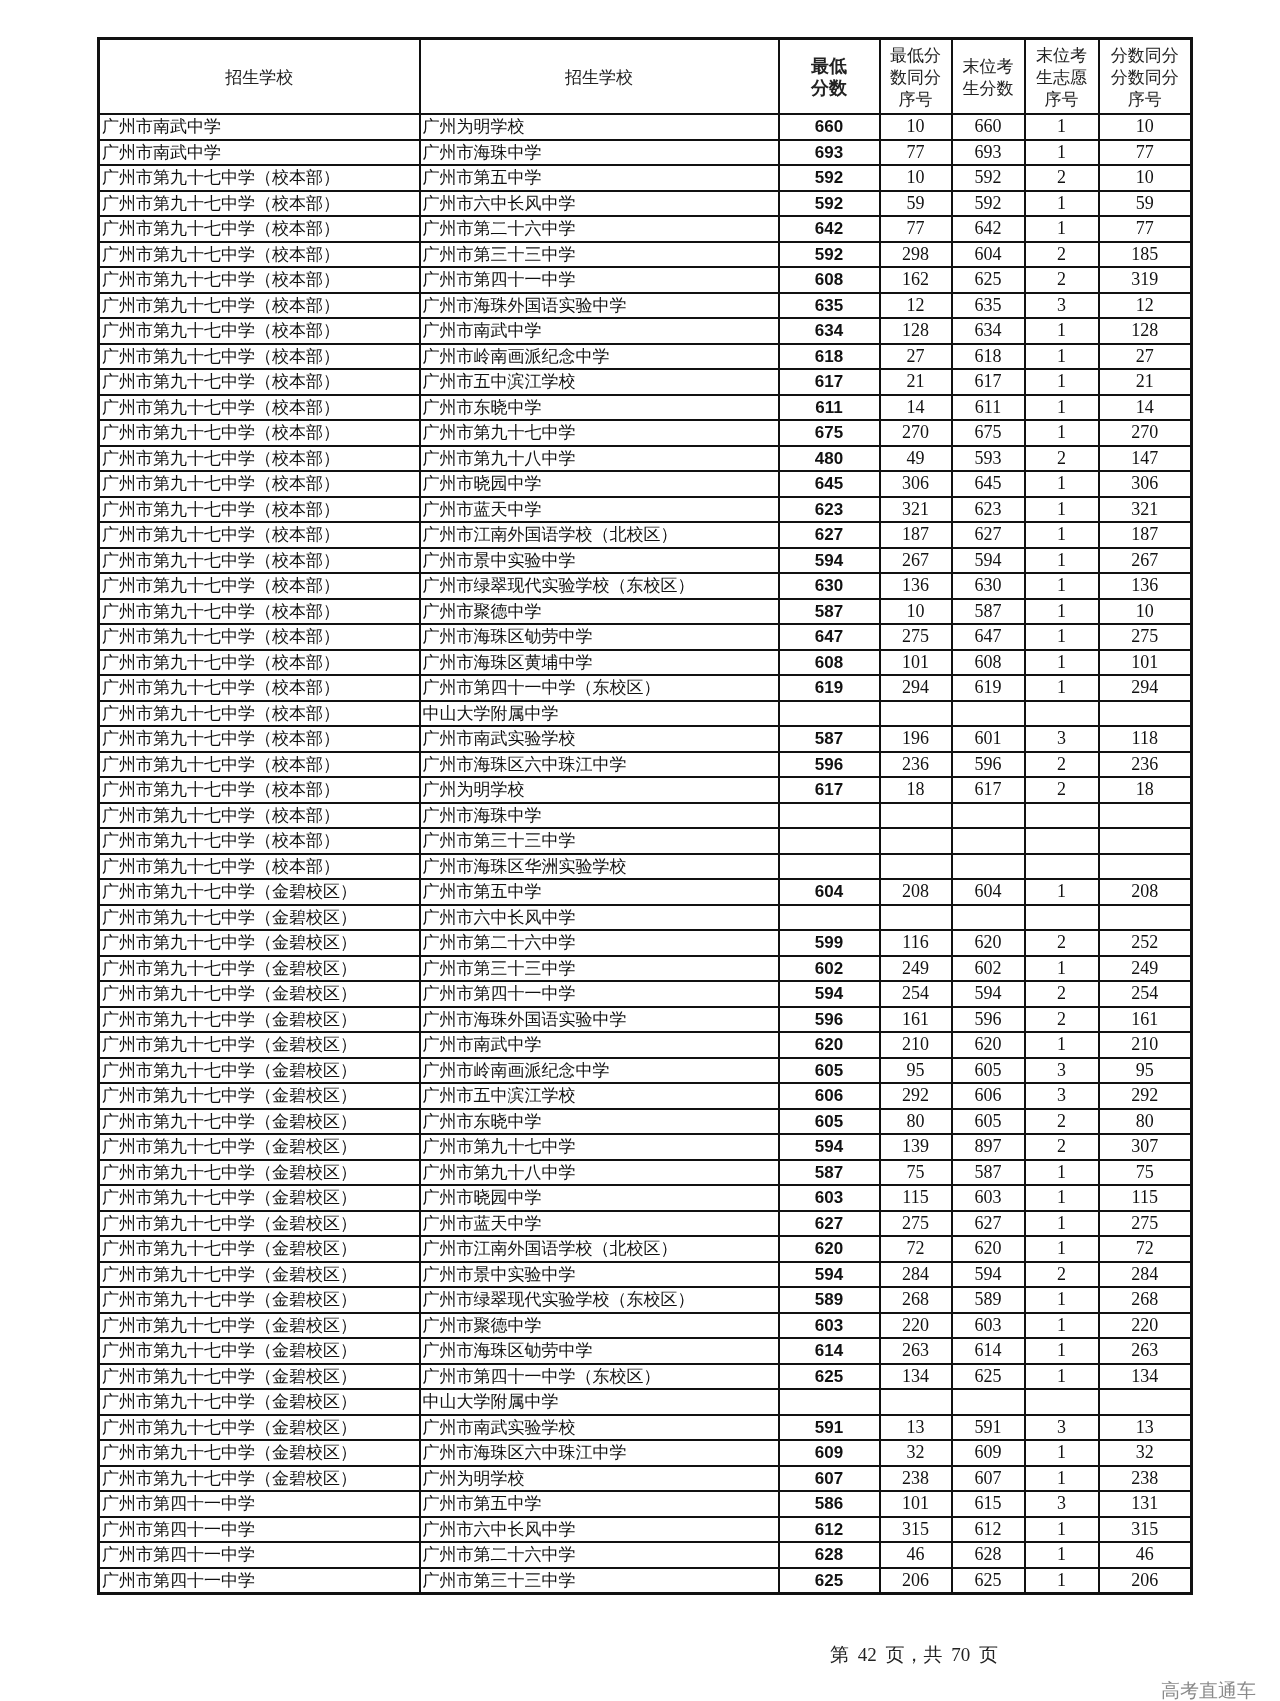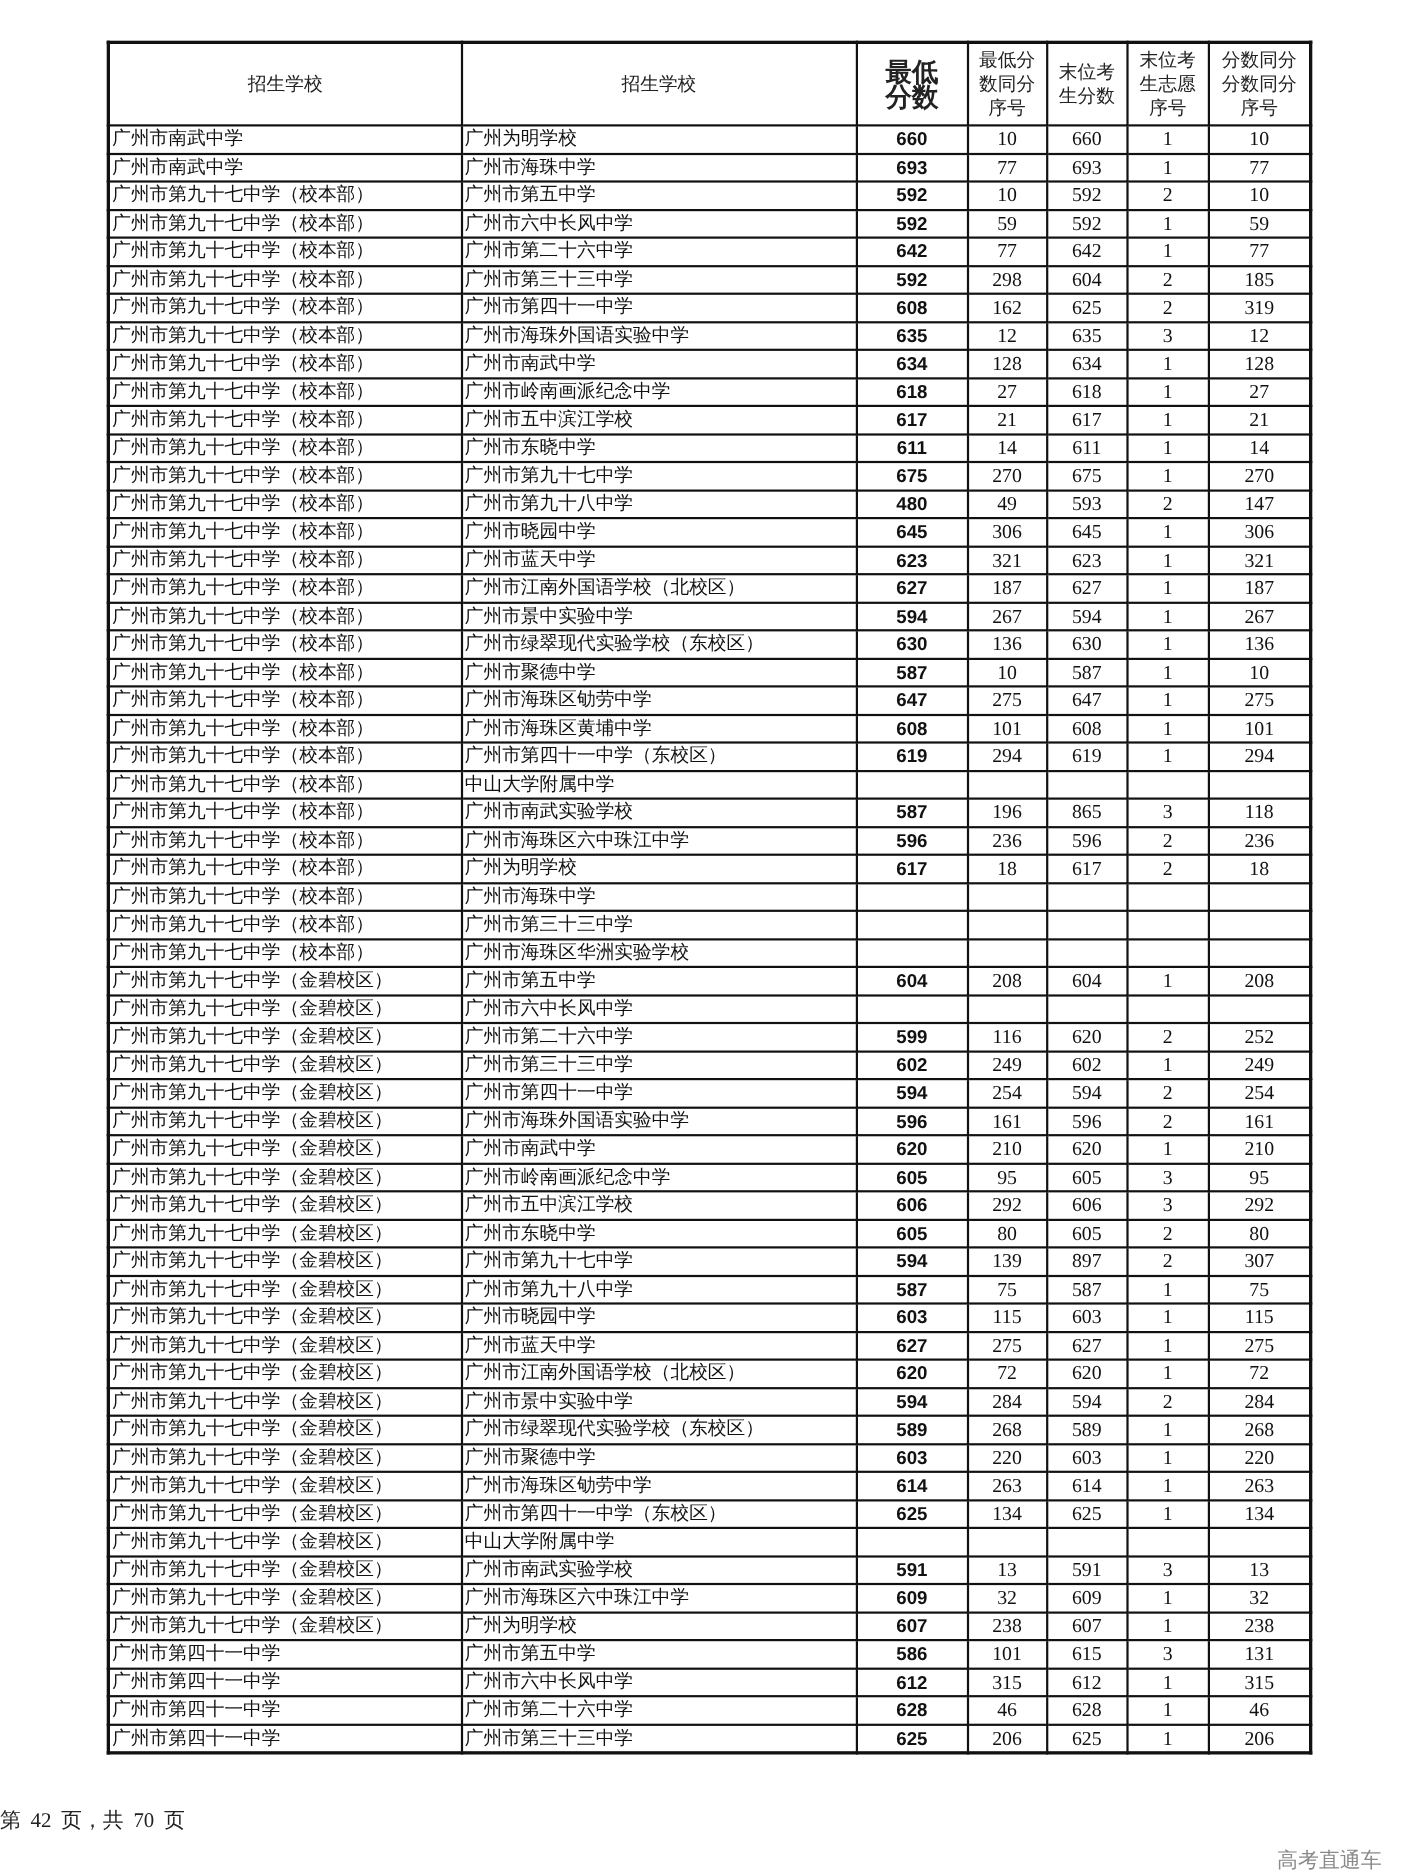--- a/index.html
+++ b/index.html
@@ -3,27 +3,27 @@
 <meta charset="utf-8">
 <style>
   html, body { margin: 0; padding: 0; background: #ffffff; }
   body { width: 1280px; height: 1701px; position: relative; overflow: hidden;
          font-family: "DejaVu Serif", "Liberation Serif", serif; color: #111; }
   #doc-table { position: absolute; left: 97px; top: 37px; width: 1093px;
     border-collapse: collapse; table-layout: fixed; border: 3px solid #111; }
   #doc-table th, #doc-table td { border: 2px solid #111; padding: 0; overflow: hidden; white-space: nowrap; }
   #doc-table th { height: 73px; font-weight: normal; font-size: 17px; line-height: 22px; text-align: center; vertical-align: middle;
     font-family: "DejaVu Sans", "Liberation Sans", sans-serif; color: #222; }
-  #doc-table th.bold { font-weight: bold; font-size: 24px; }
+  #doc-table th.bold { font-weight: bold; font-size: 18px; }
   #doc-table th .hl { display:block; }
   #doc-table td { height: 23.5px; font-size: 17px; line-height: 23px; }
   #doc-table td.name { text-align: left; padding-left: 2px; font-family: "DejaVu Sans", "Liberation Sans", sans-serif; font-size: 17px; letter-spacing: 0px; }
   #doc-table td.num { text-align: center; font-family: "Liberation Serif", "DejaVu Serif", serif; font-size: 18px; }
   #doc-table td.num.bold { font-family: "Liberation Sans", "DejaVu Sans", sans-serif; font-weight: bold; font-size: 17px; }
-  #footer { position: absolute; left: 0; width: 1028px; top: 1642px; text-align: left; padding-right: 30px; box-sizing: border-box;
+  #footer { position: absolute; left: 0; width: 1028px; top: 1642px; text-align: right; padding-right: 30px; box-sizing: border-box;
     font-family: "Liberation Serif", "DejaVu Serif", serif; font-size: 19px; color: #222; word-spacing: 4px; }
   #watermark { position: absolute; right: 24px; top: 1678px; font-family: "DejaVu Sans", "Liberation Sans", sans-serif;
     font-size: 19px; color: #8a8a8a; }
 </style>
 </head>
 <body>
 
 <table id="doc-table">
   <colgroup>
     <col style="width:321px">
@@ -282,21 +282,21 @@
         <td class="num"></td>
         <td class="num"></td>
         <td class="num"></td>
         <td class="num"></td>
       </tr>
       <tr>
         <td class="name">广州市第九十七中学（校本部）</td>
         <td class="name">广州市南武实验学校</td>
         <td class="num bold">587</td>
         <td class="num">196</td>
-        <td class="num">865</td>
+        <td class="num">601</td>
         <td class="num">3</td>
         <td class="num">118</td>
       </tr>
       <tr>
         <td class="name">广州市第九十七中学（校本部）</td>
         <td class="name">广州市海珠区六中珠江中学</td>
         <td class="num bold">596</td>
         <td class="num">236</td>
         <td class="num">596</td>
         <td class="num">2</td>

